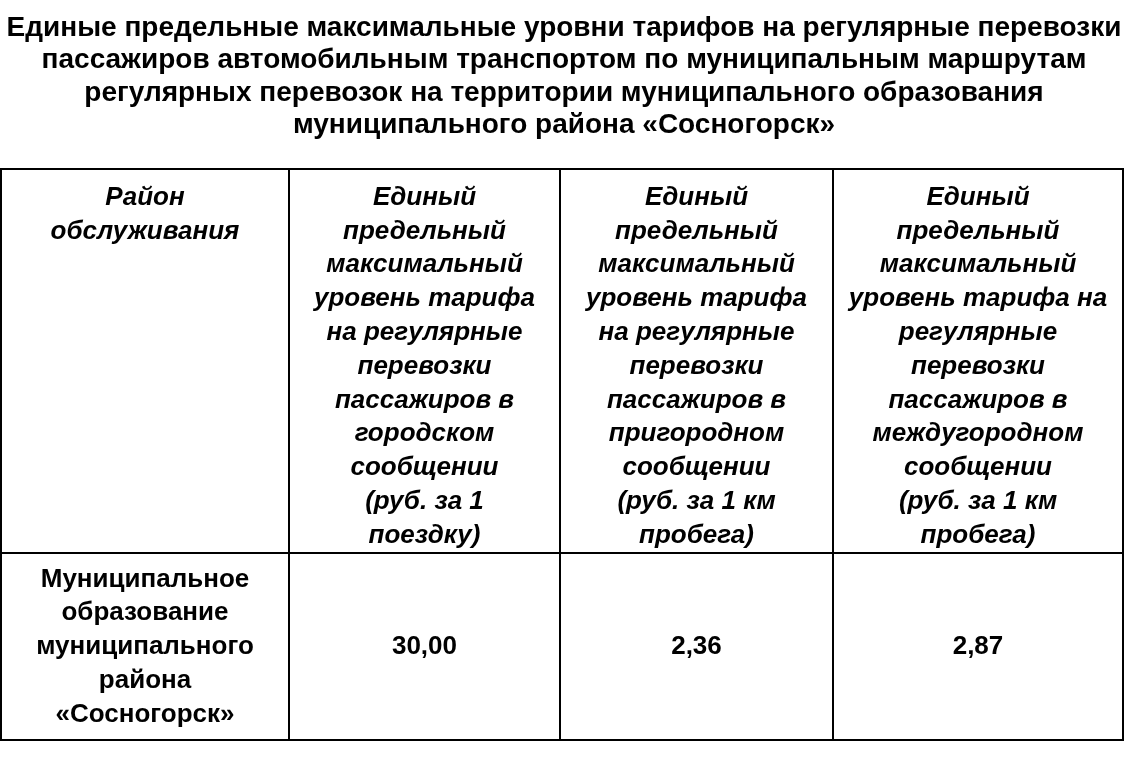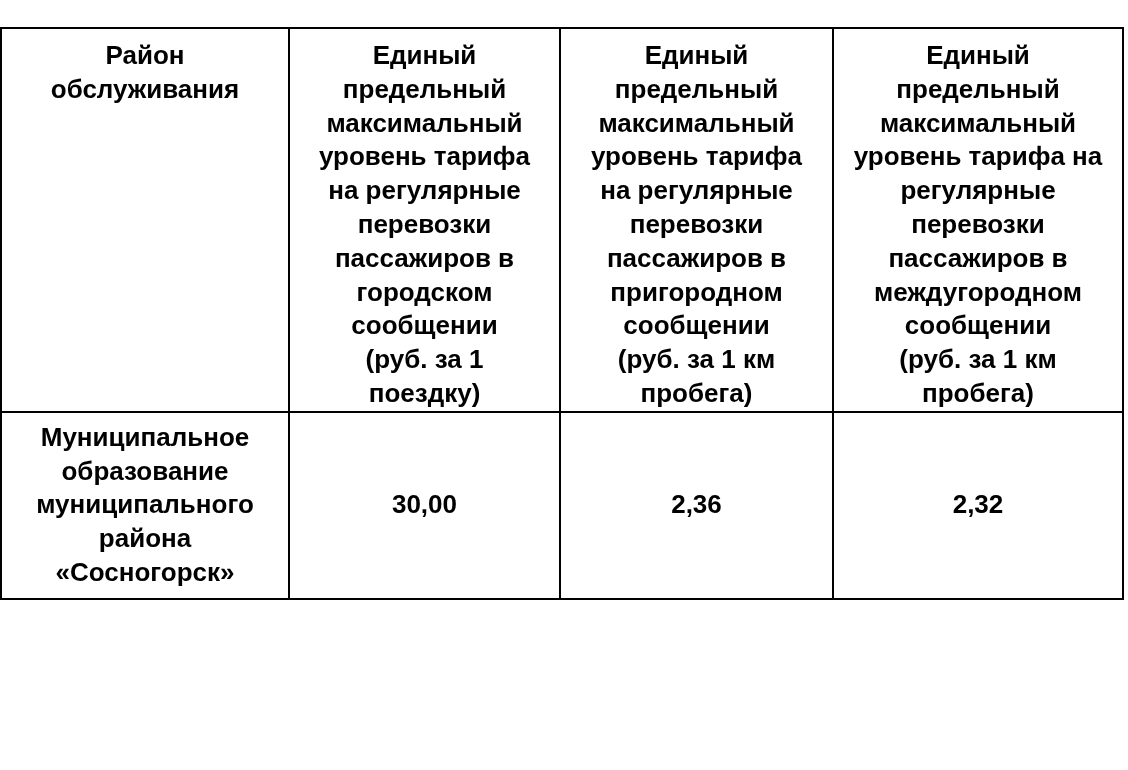--- a/index.html
+++ b/index.html
@@ -37,34 +37,38 @@
   th, td {
     border: 2px solid #000000;
     padding: 0;
     text-align: center;
     font-size: 26px;
     font-weight: 700;
     line-height: 1.3;
     white-space: pre-line;
     background: #ffffff;
   }
-  tr.header-row { height: 292px; }
+  tr.header-row { height: 292px; font-style: italic; }
   tr.header-row th {
     vertical-align: top;
     padding-top: 10px;
   }
   tr.data-row { height: 187px; margin-left: 19px; }
   tr.data-row td {
     vertical-align: middle;
   }
 </style>
 </head>
 <body>
 
 <div class="page">
+  <h1 class="page-title">Единые предельные максимальные уровни тарифов на регулярные перевозки
+пассажиров автомобильным транспортом по муниципальным маршрутам
+регулярных перевозок на территории муниципального образования
+муниципального района «Сосногорск»</h1>
 
   <table class="tariff-table">
     <colgroup>
       <col class="c1">
       <col class="c2">
       <col class="c3">
       <col class="c4">
     </colgroup>
     <thead>
       <tr class="header-row">
@@ -107,17 +111,17 @@
     </thead>
     <tbody>
       <tr class="data-row">
         <td>Муниципальное
 образование
 муниципального
 района
 «Сосногорск»</td>
         <td>30,00</td>
         <td>2,36</td>
-        <td>2,32</td>
+        <td>2,87</td>
       </tr>
     </tbody>
   </table>
 </div>
 
 </body></html>

